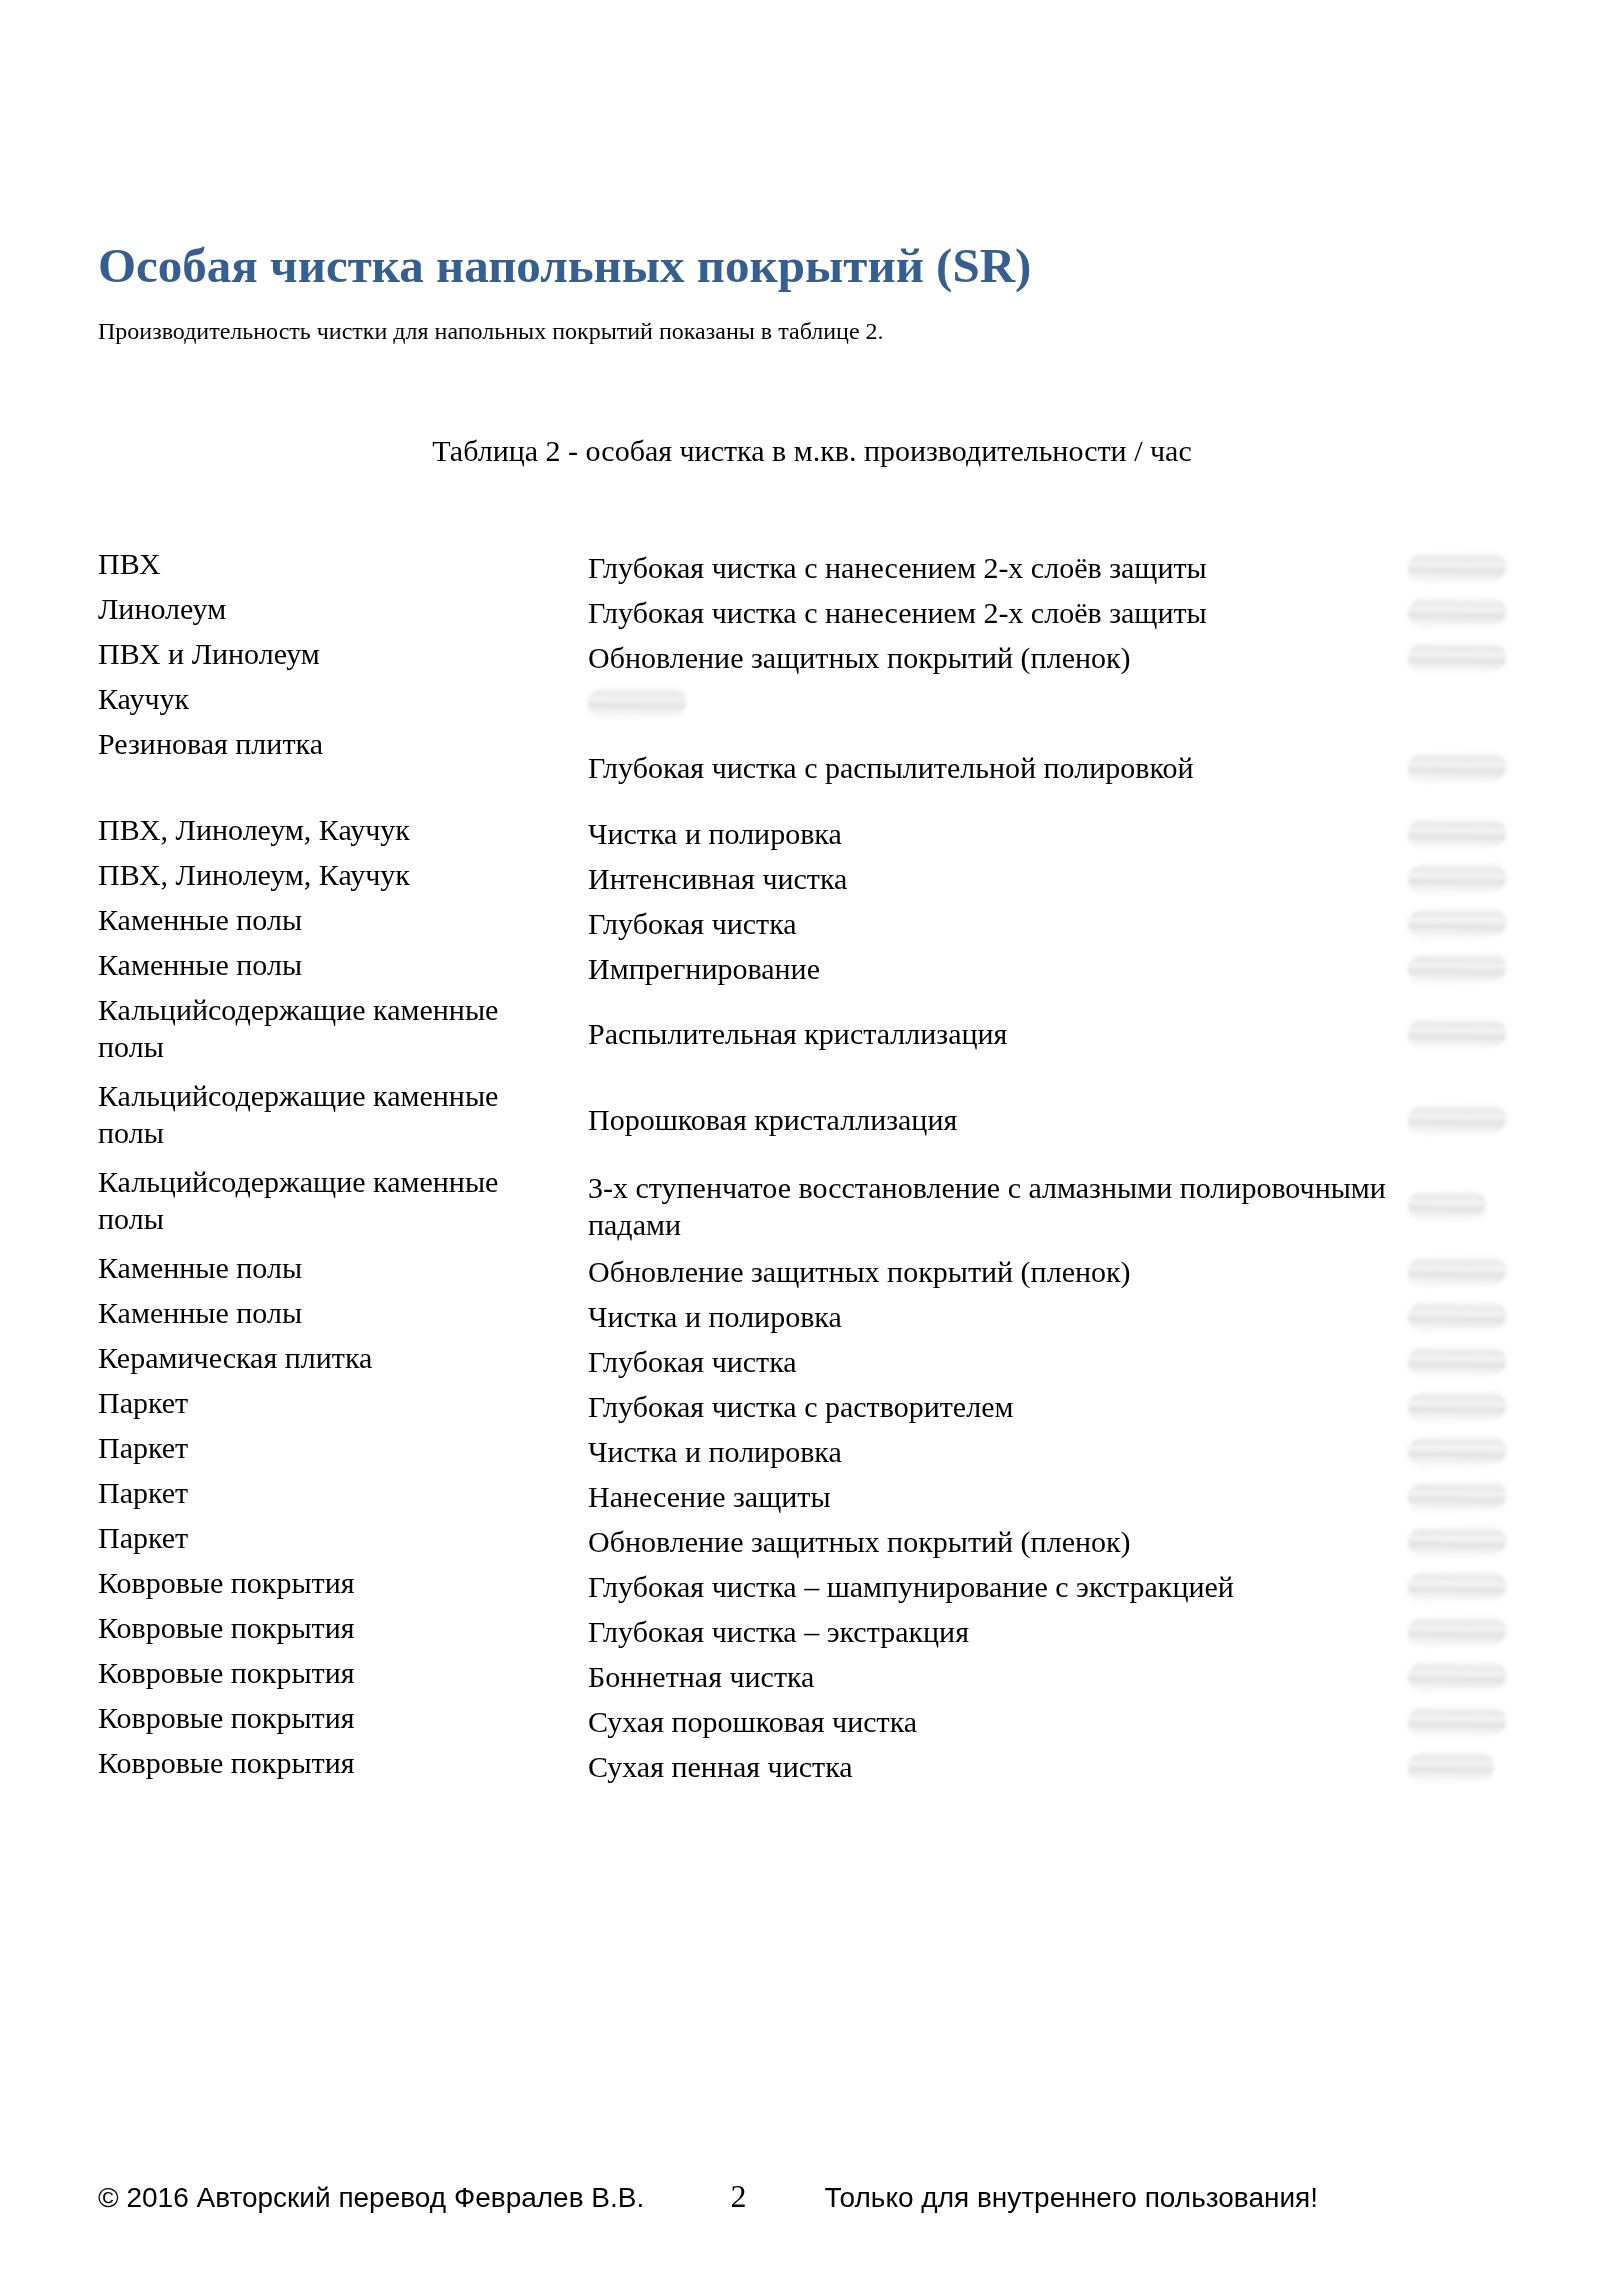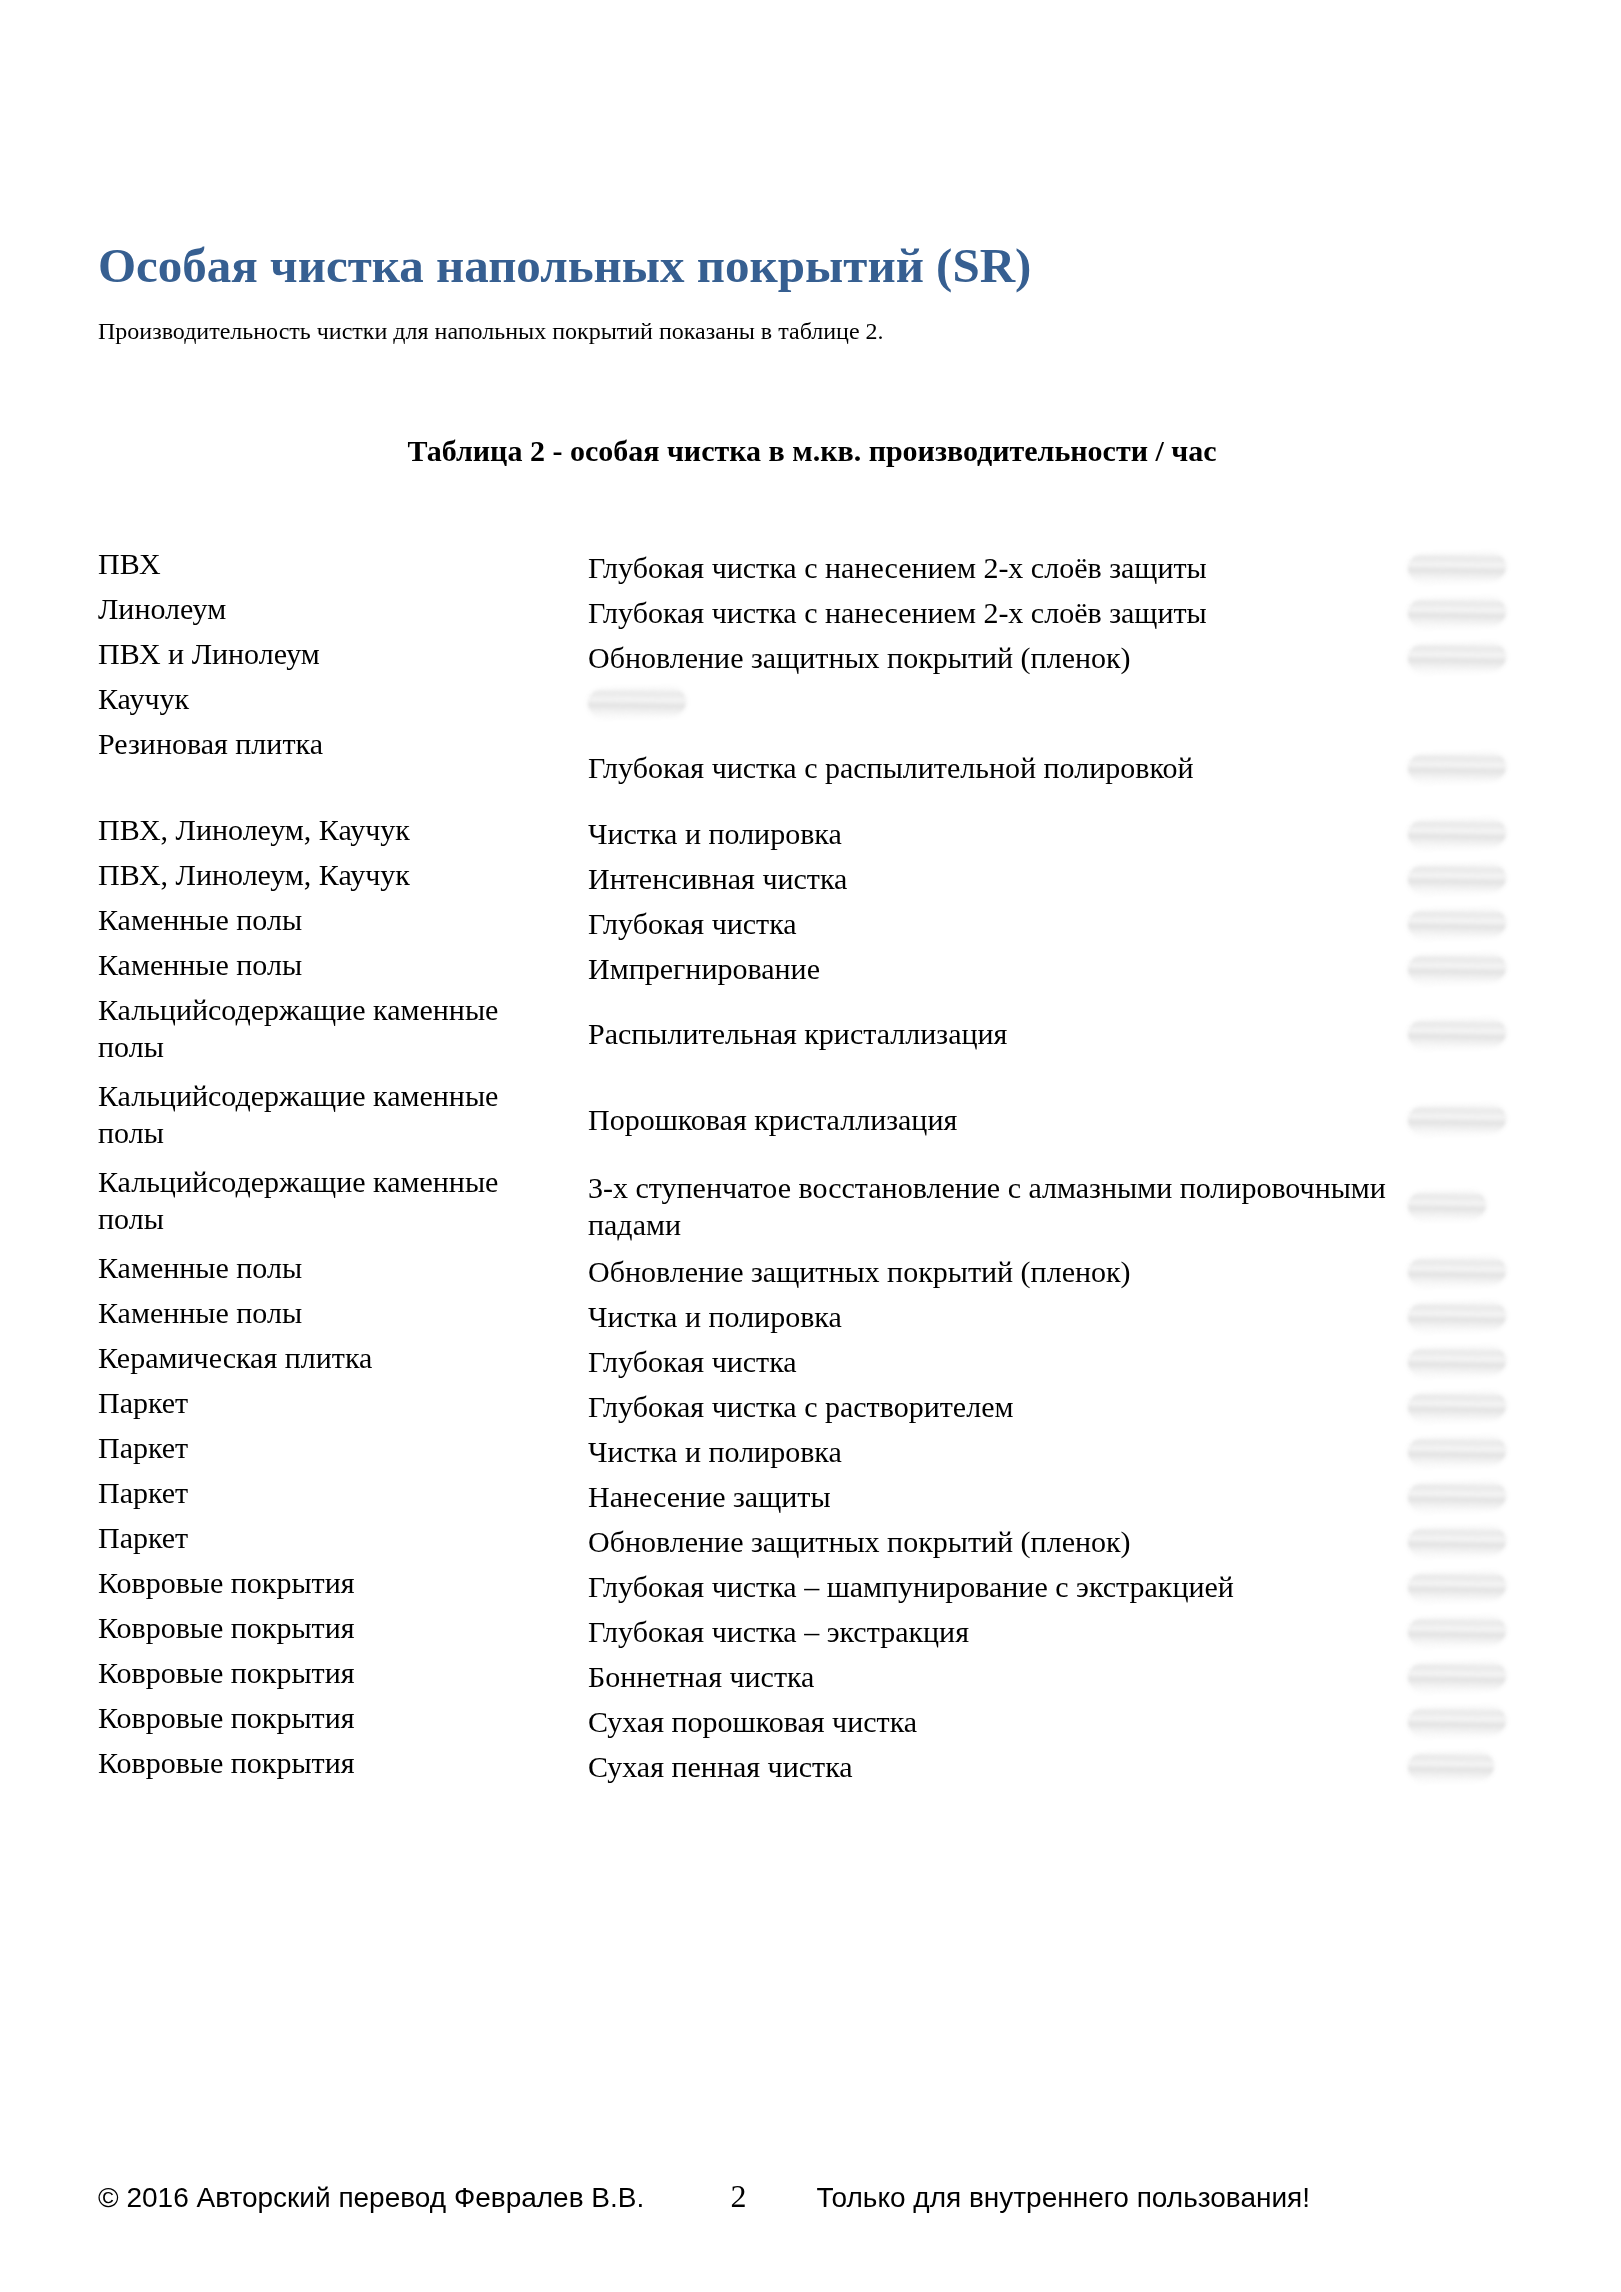--- a/index.html
+++ b/index.html
@@ -9,21 +9,21 @@
     overflow:hidden;
   }
   .page { position:absolute; inset:0; padding:0 95px 0 98px; box-sizing:border-box; }
 
   .title {
     margin:240px 0 0 0;
     font-size:49px; font-weight:bold; line-height:1.08;
     color:#365f91;
   }
   .subtitle { margin:19.6px 0 0 0; font-size:24px; line-height:37px; }
-  .caption  { margin:82px 0 0 0; font-size:30px; font-weight:bold; text-align:center; line-height:37px; }
+  .caption  { margin:82px 0 0 0; font-size:30px; font-weight:normal; text-align:center; line-height:37px; }
 
   .table { margin-top:76px; }
   .trow {
     display:grid;
     grid-template-columns:490px 820px 118px;
     min-height:45px;
     align-items:center;
   }
   .trow.tall { min-height:86px; }
   .cell { font-size:30px; line-height:37px; }
@@ -42,21 +42,21 @@
     transform:rotate(-1.2deg);
   }
 
   .footer {
     position:absolute; top:2178px; left:0; width:1477px; height:43px;
     font-family:"Liberation Sans", sans-serif; font-size:28px; color:#000;
   }
   .f-left  { position:absolute; left:98px; top:3.9px; }
   .f-page  { position:absolute; left:50%; transform:translateX(-50%); top:0;
              font-family:"Liberation Serif", serif; font-size:32px; }
-  .f-right { position:absolute; right:167px; top:3.9px; }
+  .f-right { position:absolute; right:159px; top:3.9px; }
 </style>
 </head>
 <body>
 
 <div class="page">
 
   <h1 class="title">Особая чистка напольных покрытий (SR)</h1>
 
   <p class="subtitle">Производительность чистки для напольных покрытий показаны в таблице 2.</p>
 

